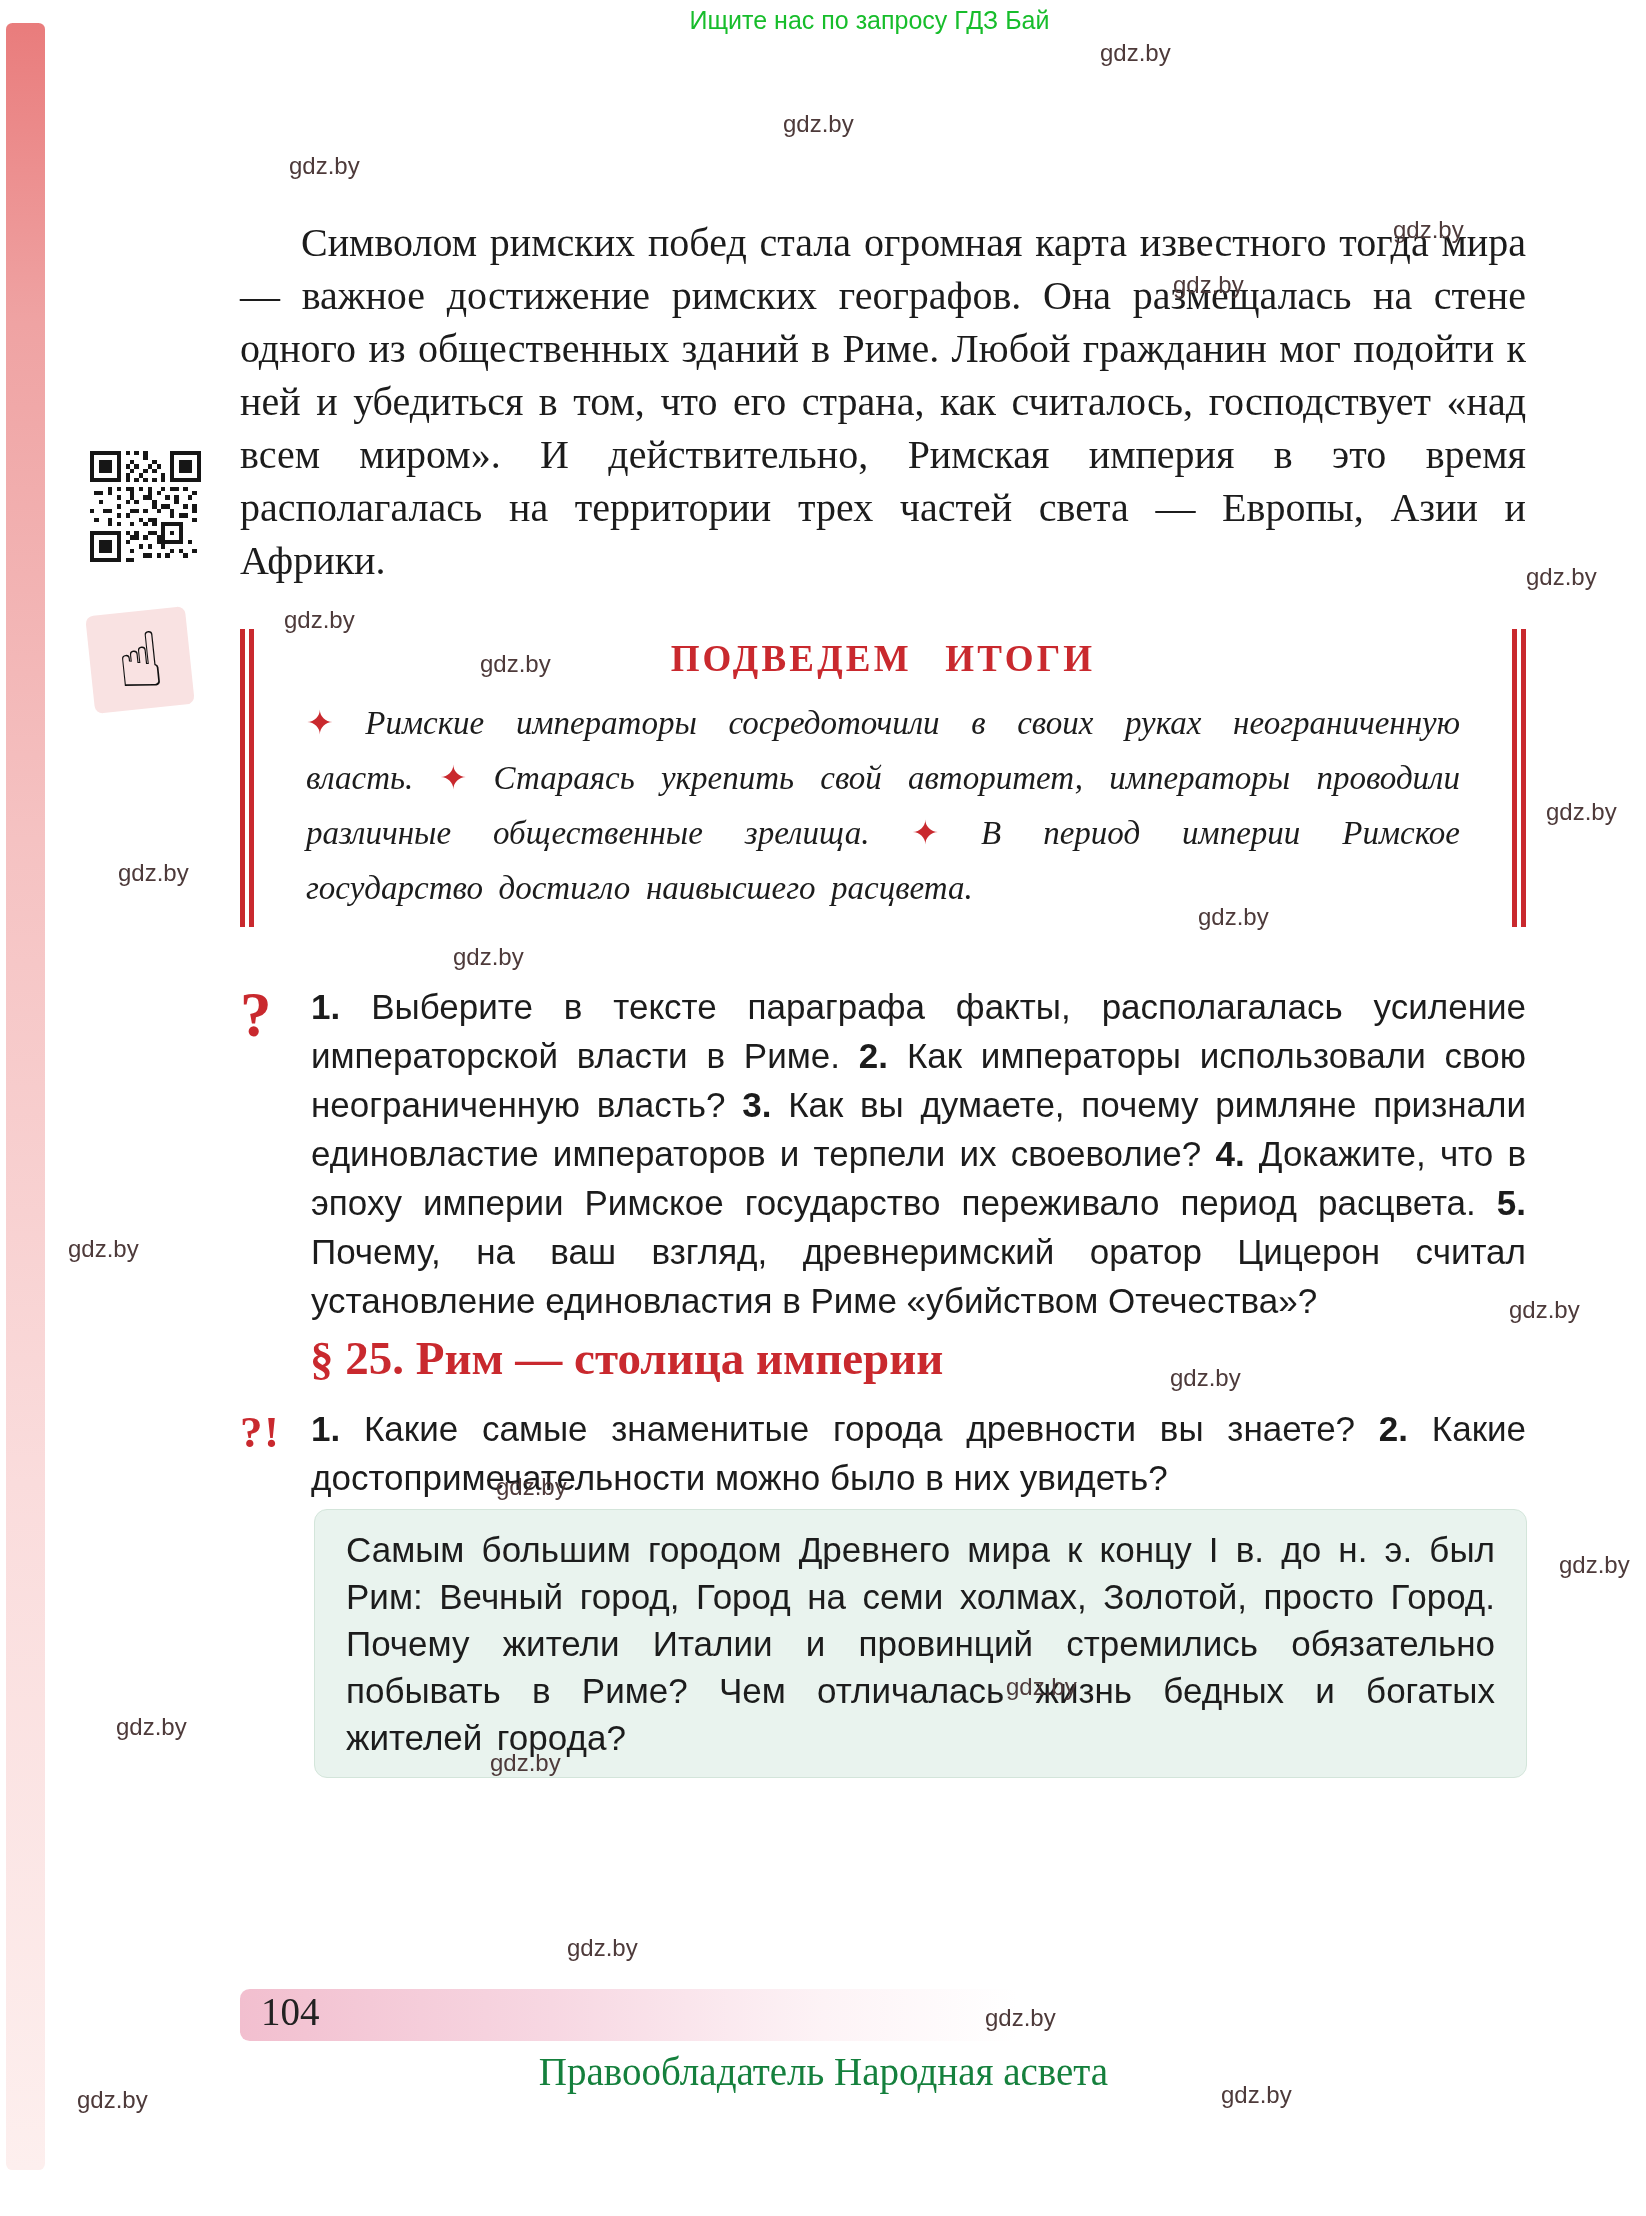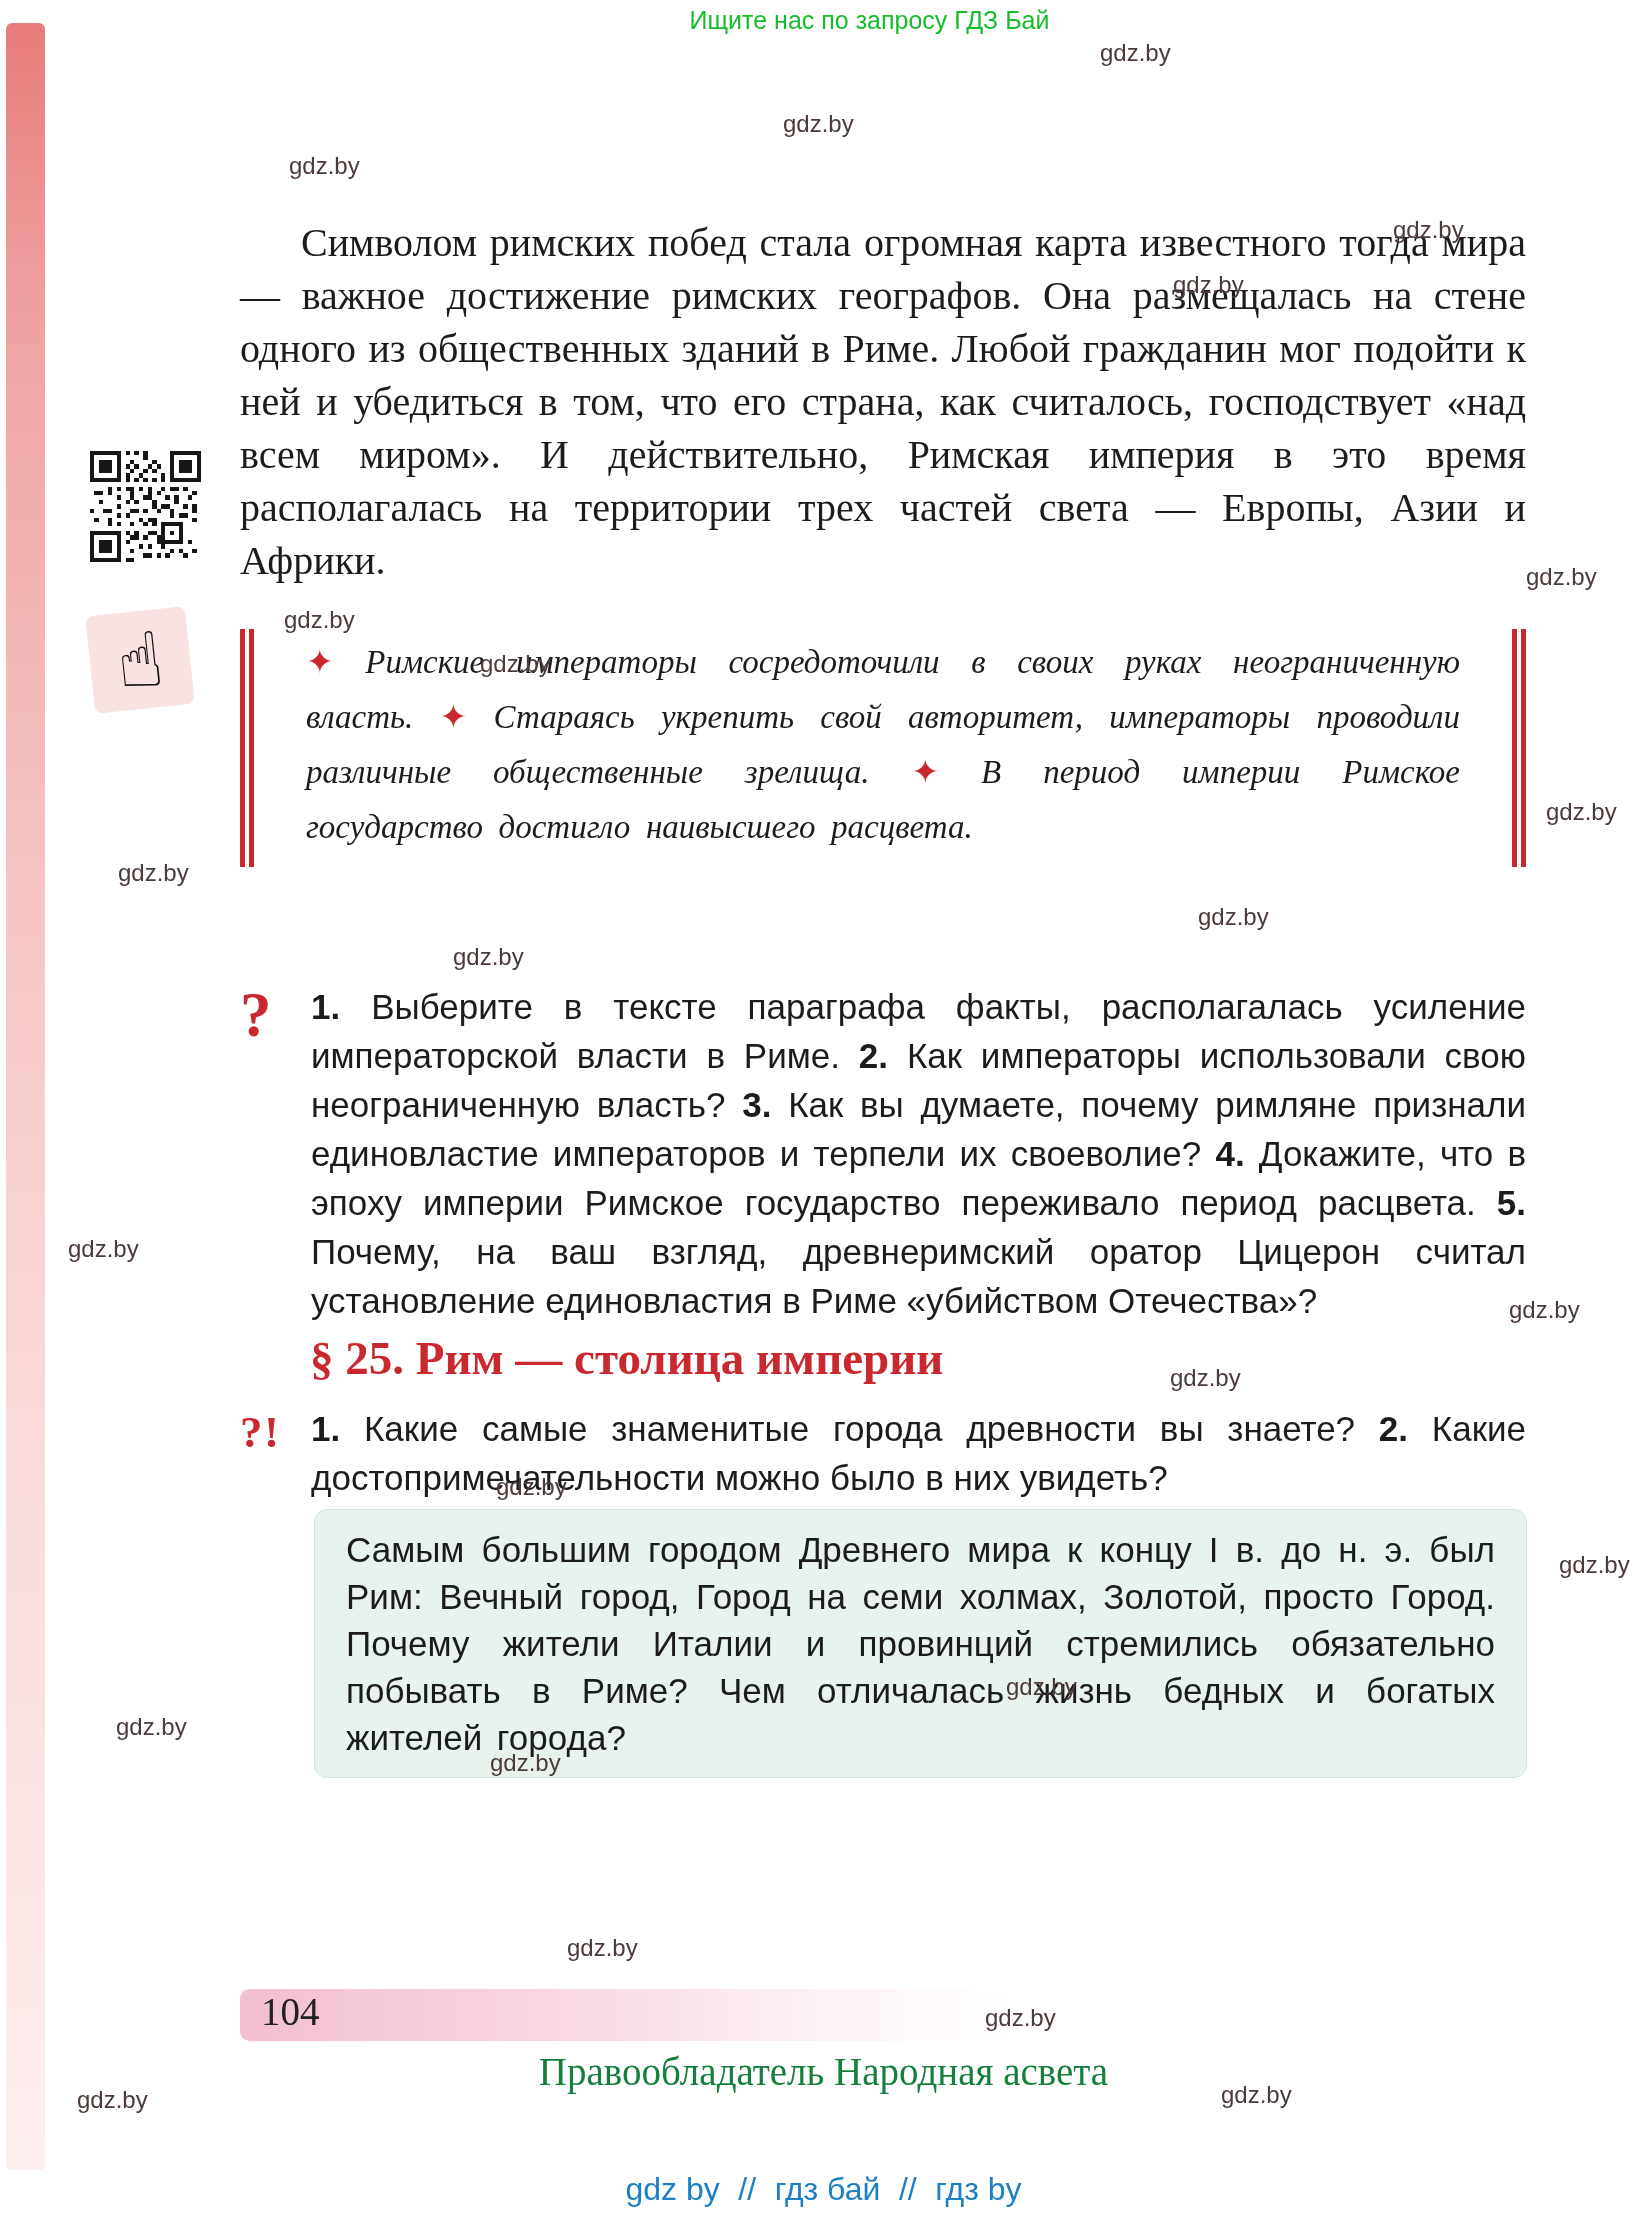--- a/index.html
+++ b/index.html
@@ -117,20 +117,21 @@
   <div class="wm" style="left:567px;top:1934px">gdz.by</div>
   <div class="wm" style="left:985px;top:2004px">gdz.by</div>
   <div class="wm" style="left:1221px;top:2081px">gdz.by</div>
   <div class="wm" style="left:77px;top:2086px">gdz.by</div>
 
   <div class="content-block" style="top:216px">
     <p class="para indent">Символом римских побед стала огромная карта известного тогда мира — важное достижение римских географов. Она размещалась на стене одного из общественных зданий в Риме. Любой гражданин мог подойти к ней и убедиться в том, что его страна, как считалось, господствует «над всем миром». И действительно, Римская империя в это время располагалась на территории трех частей света — Европы, Азии и Африки.</p>
   </div>
 
   <div class="content-block summary" style="top:629px">
+    <h2 class="summary-title">ПОДВЕДЕМ  ИТОГИ</h2>
     <p class="summary-text">
       <span class="star">✦</span>
       <span>Римские императоры сосредоточили в своих руках неограниченную власть.</span>
       <span class="star">✦</span>
       <span>Стараясь укрепить свой авторитет, императоры проводили различные общественные зрелища.</span>
       <span class="star">✦</span>
       <span>В период империи Римское государство достигло наивысшего расцвета.</span>
     </p>
   </div>
 
@@ -166,22 +167,15 @@
     <p>Самым большим городом Древнего мира к концу I в. до н. э. был Рим: Вечный город, Город на семи холмах, Золотой, просто Город. Почему жители Италии и провинций стремились обязательно побывать в Риме? Чем отличалась жизнь бедных и богатых жителей города?</p>
   </div>
 
 
   <div class="page-bar">
     <span class="page-num">104</span>
   </div>
 
   <div class="copyright">Правообладатель Народная асвета</div>
 
-  <div class="footer">
-    <a>gdz by</a>
-    <span class="sep">//</span>
-    <a>гдз бай</a>
-    <span class="sep">//</span>
-    <a>гдз by</a>
-  </div>
 
 </div>
 
 
 </body></html>

